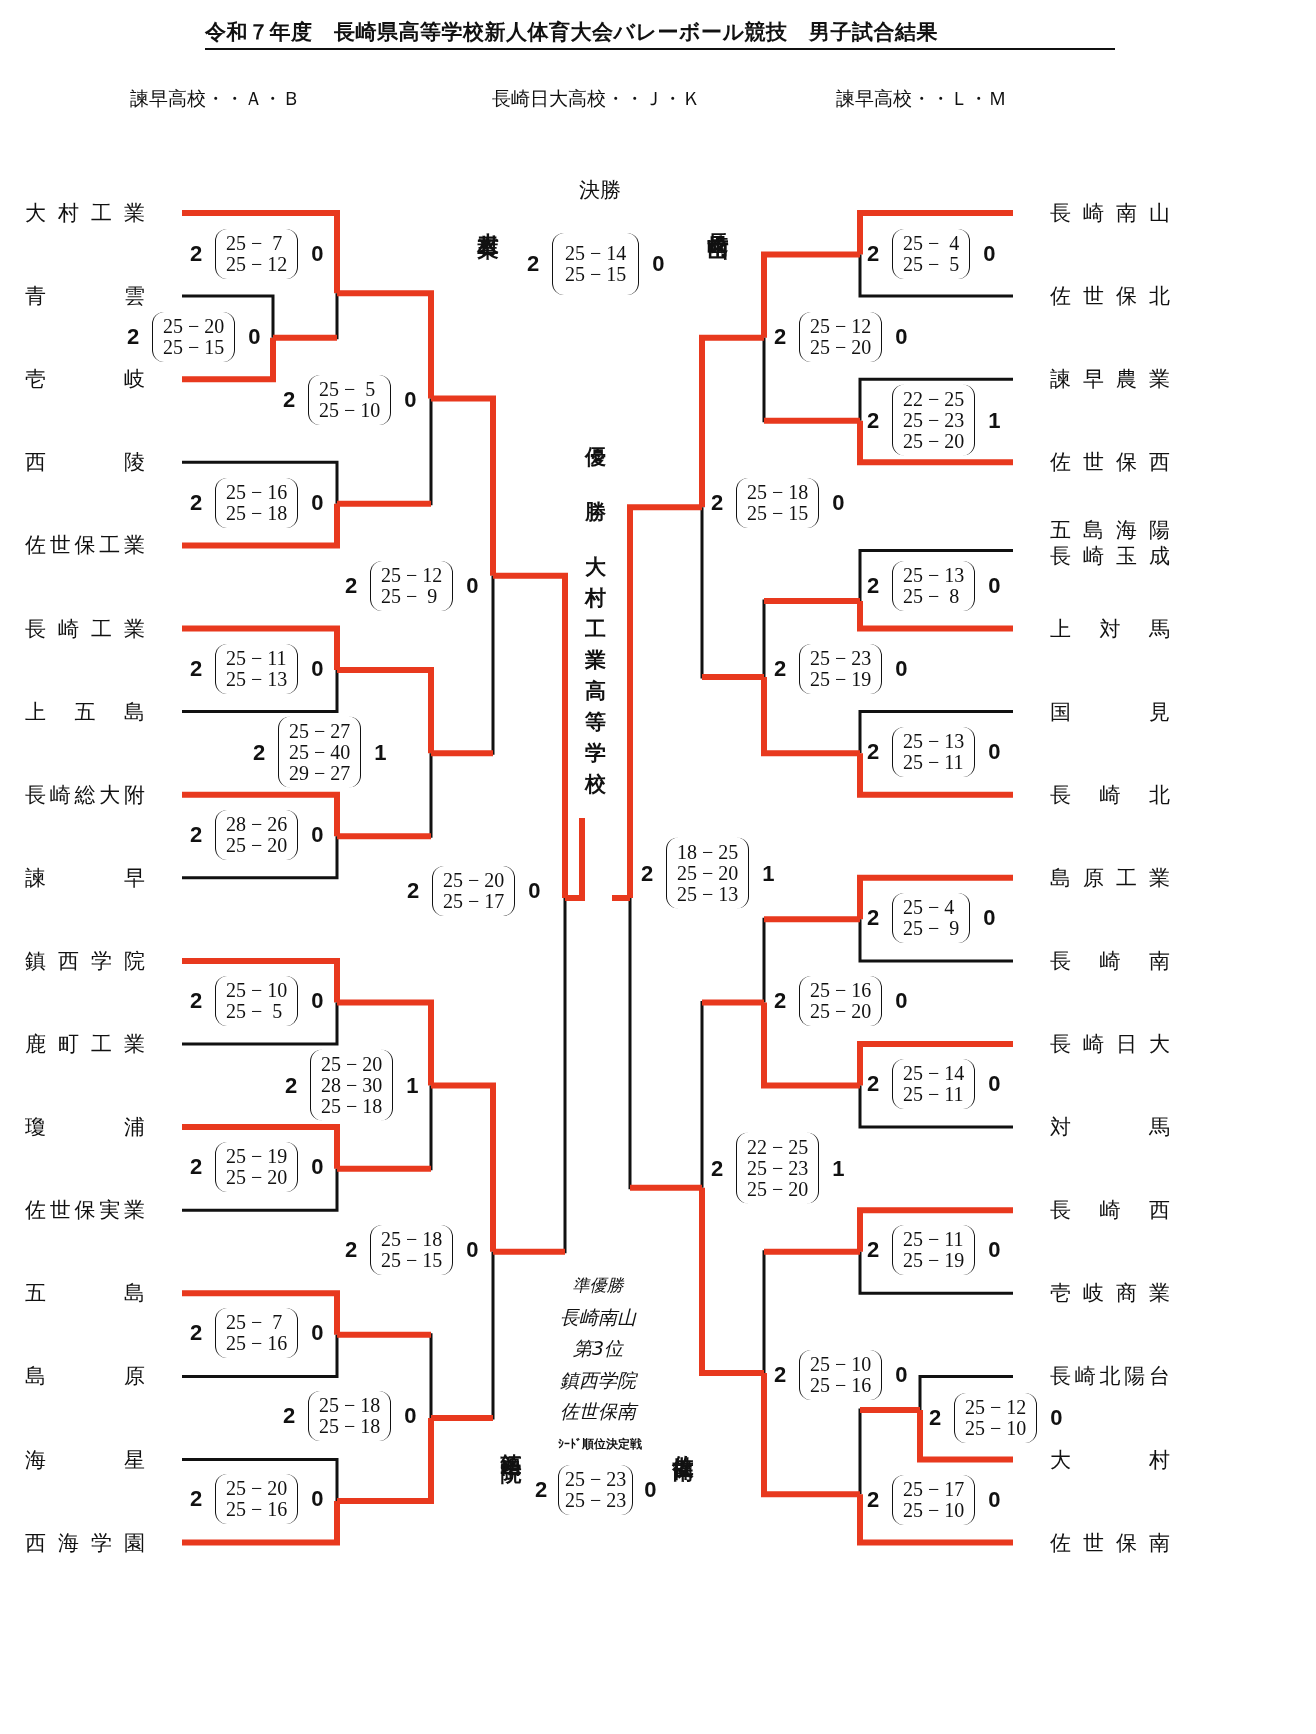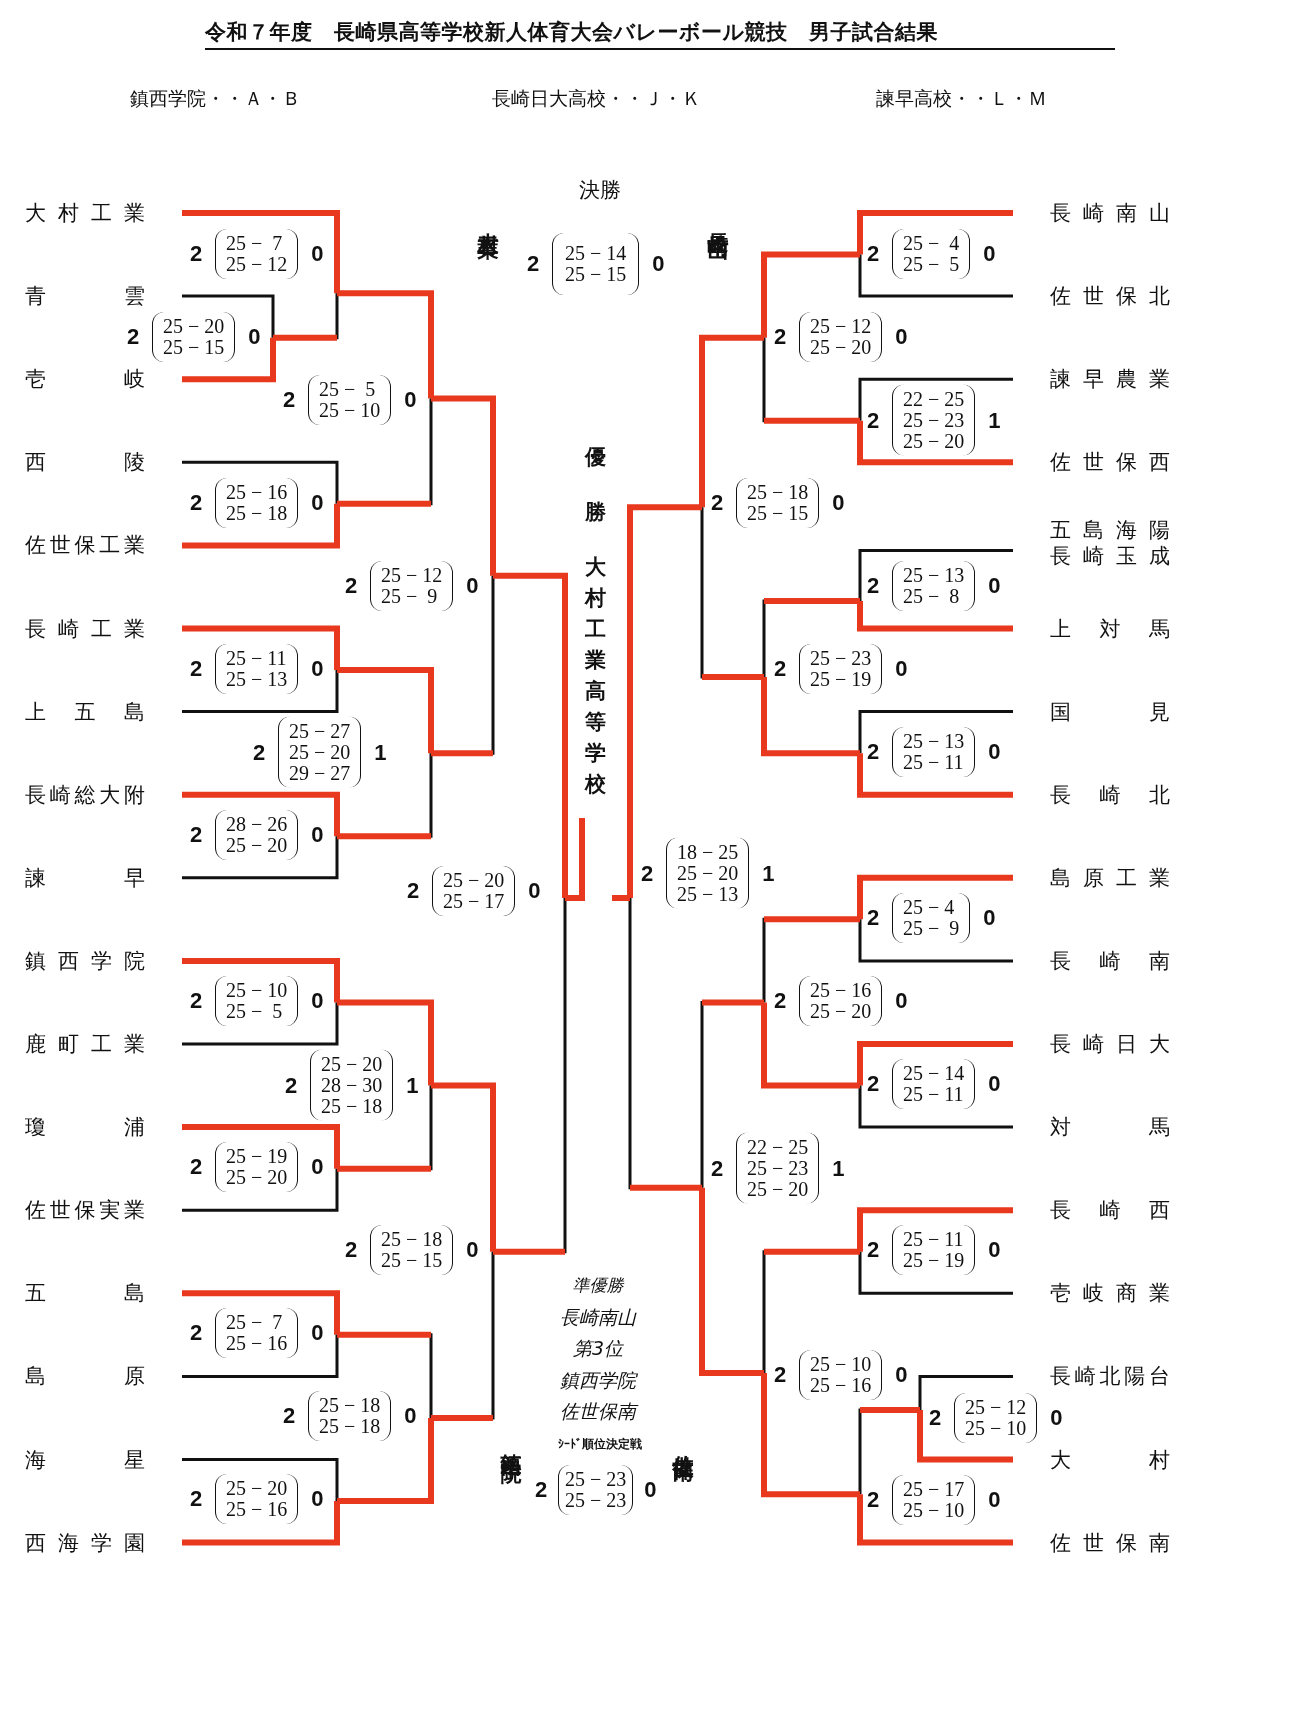--- a/index.html
+++ b/index.html
@@ -18,23 +18,23 @@
   .champ{position:absolute;left:585px;top:442px;font-weight:bold;font-size:21px;display:flex;flex-direction:column;align-items:center;}
   .champ span{display:block;height:31px;line-height:31px;}
   .results{position:absolute;left:548px;top:1270px;width:100px;text-align:center;font-size:19px;font-style:italic;}
   .results div{height:31.5px;line-height:31.5px;}
   .seed-title{position:absolute;left:545px;top:1436px;width:110px;text-align:center;font-size:12px;font-weight:bold;}
 </style>
 </head>
 <body>
 
 <div id="title">令和７年度　長崎県高等学校新人体育大会バレーボール競技　男子試合結果</div>
-<div class="venue" style="left:130px">鎮西学院・・Ａ・Ｂ</div>
+<div class="venue" style="left:130px">諫早高校・・Ａ・Ｂ</div>
 <div class="venue" style="left:492px">長崎日大高校・・Ｊ・Ｋ</div>
-<div class="venue" style="left:876px">諫早高校・・Ｌ・Ｍ</div>
+<div class="venue" style="left:836px">諫早高校・・Ｌ・Ｍ</div>
 
 <svg id="bracket" width="1316" height="1734">
     <polyline points="182,296.1 273,296.1 273,337.65" fill="none" stroke="#111111" stroke-width="3" stroke-linejoin="miter"></polyline>
     <polyline points="182,379.2 273,379.2 273,337.65" fill="none" stroke="#e8391e" stroke-width="6" stroke-linejoin="miter"></polyline>
     <polyline points="182,213 337,213 337,293.325" fill="none" stroke="#e8391e" stroke-width="6" stroke-linejoin="miter"></polyline>
     <polyline points="273,337.65 337,337.65 337,293.325" fill="none" stroke="#111111" stroke-width="3" stroke-linejoin="miter"></polyline>
     <polyline points="273,337.65 337,337.65" fill="none" stroke="#e8391e" stroke-width="6" stroke-linejoin="miter"></polyline>
     <polyline points="182,462.29999999999995 337,462.29999999999995 337,503.84999999999997" fill="none" stroke="#111111" stroke-width="3" stroke-linejoin="miter"></polyline>
     <polyline points="182,545.4 337,545.4 337,503.84999999999997" fill="none" stroke="#e8391e" stroke-width="6" stroke-linejoin="miter"></polyline>
     <polyline points="182,628.5 337,628.5 337,670.05" fill="none" stroke="#e8391e" stroke-width="6" stroke-linejoin="miter"></polyline>
@@ -338,21 +338,21 @@
     </div>
     <div class="score" style="left: 185px; top: 669px;">
       <span class="sw">2</span>
       <span class="sets">25 − 11
 25 − 13</span>
       <span class="sw">0</span>
     </div>
     <div class="score" style="left: 248px; top: 752px;">
       <span class="sw">2</span>
       <span class="sets">25 − 27
-25 − 20
+25 − 40
 29 − 27</span>
       <span class="sw">1</span>
     </div>
     <div class="score" style="left: 185px; top: 835px;">
       <span class="sw">2</span>
       <span class="sets">28 − 26
 25 − 20</span>
       <span class="sw">0</span>
     </div>
     <div class="score" style="left: 402px; top: 891px;">

